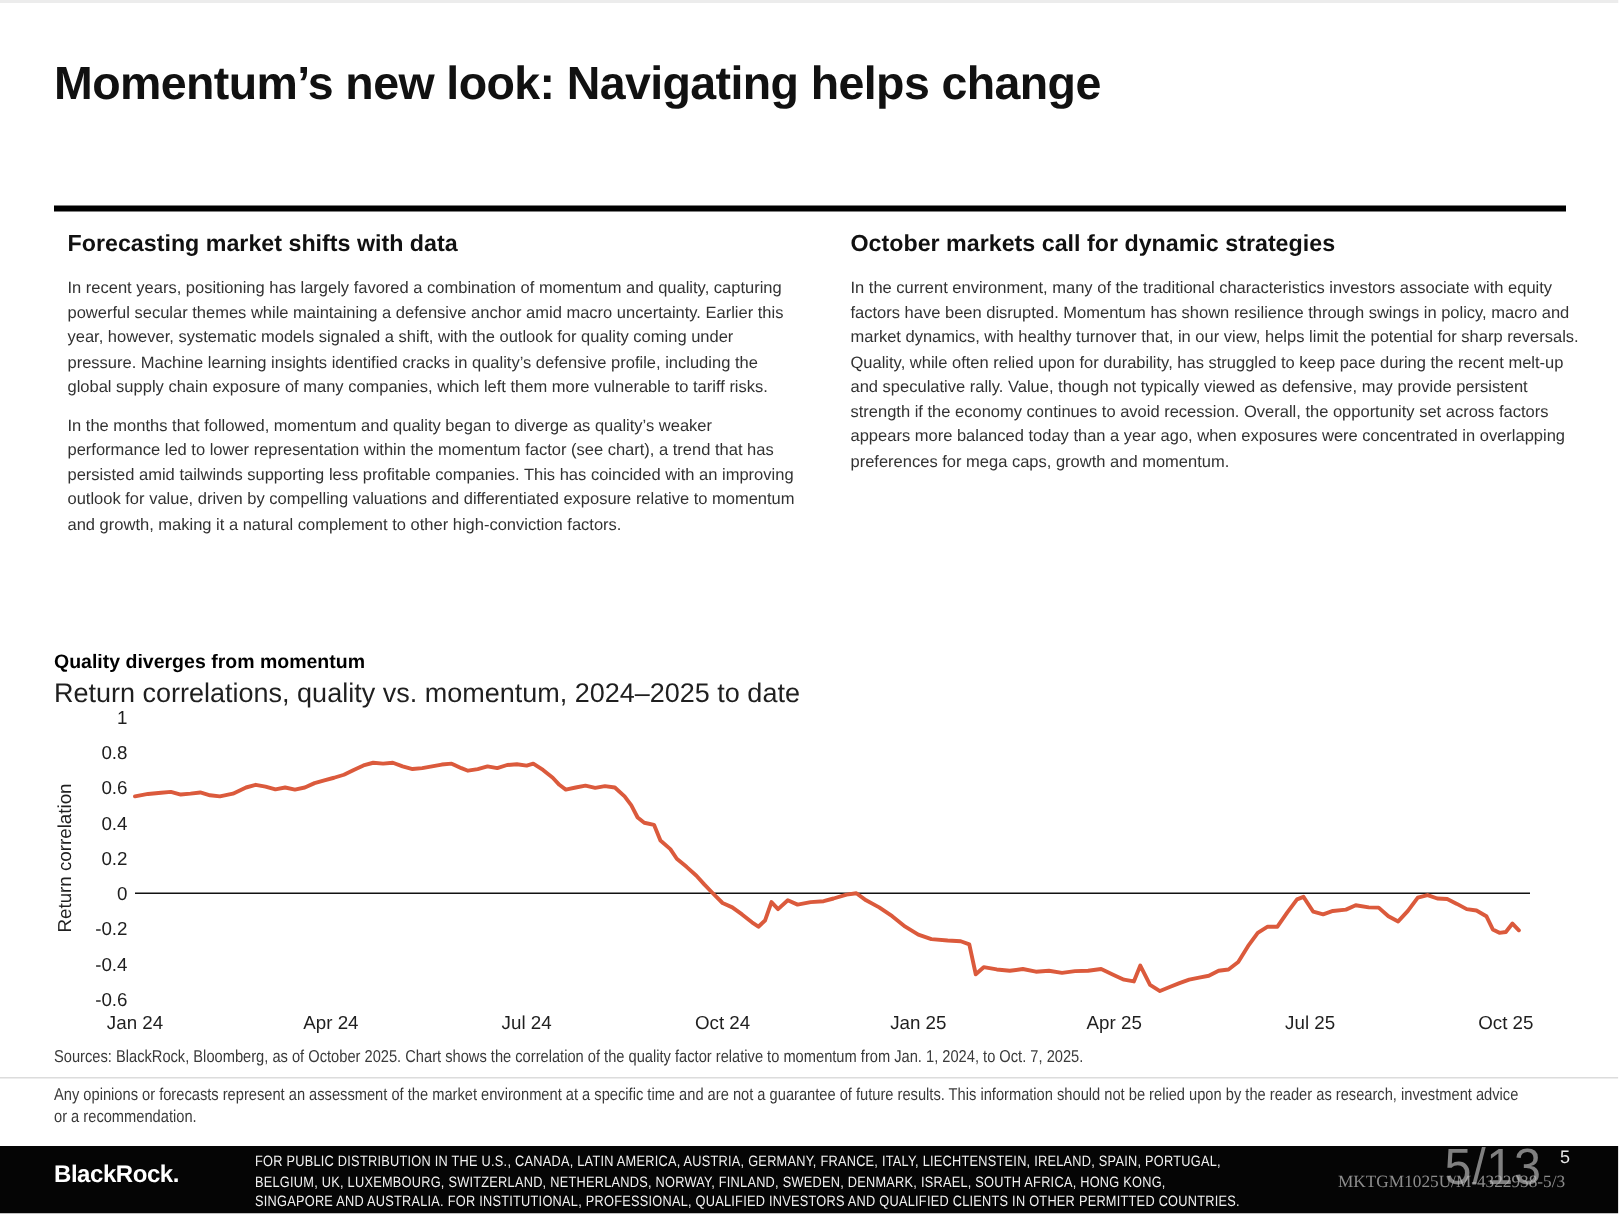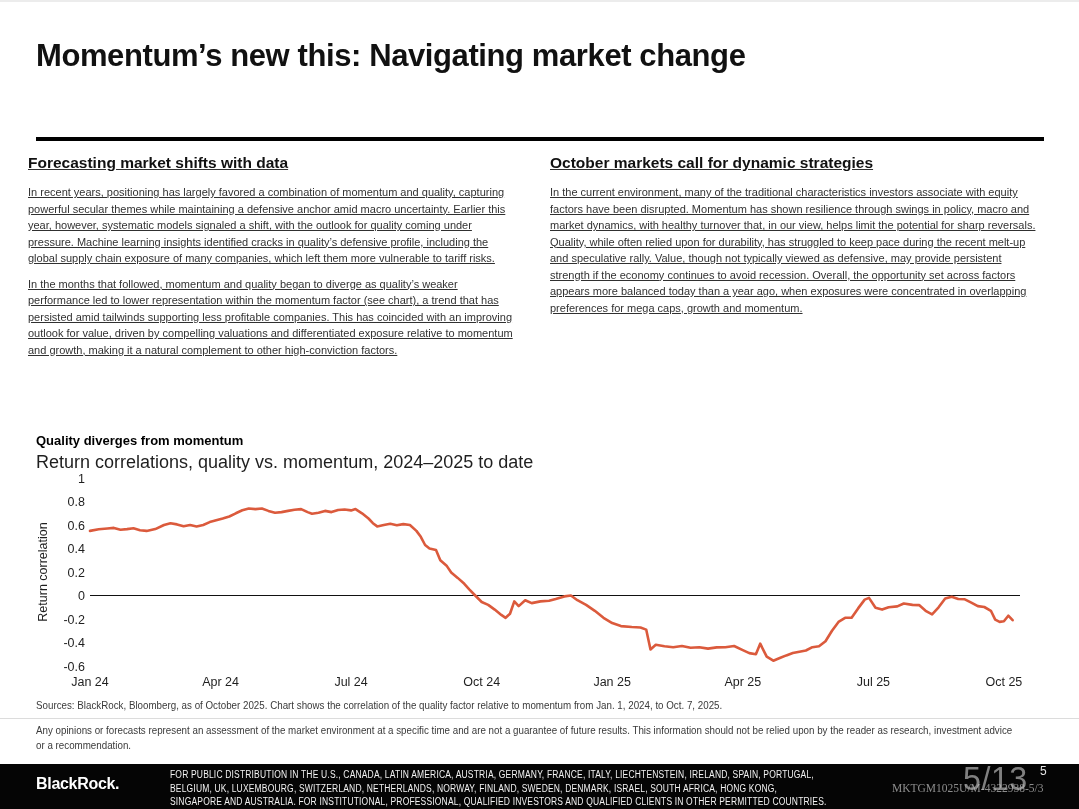--- a/index.html
+++ b/index.html
@@ -6,21 +6,21 @@
   .page{
     position:relative;width:1079px;height:809px;background:#ffffff;
     font-family:"Liberation Sans",sans-serif;color:#303030;overflow:hidden;
     border-top:2px solid #ececec;box-sizing:border-box;
   }
   .title{
     position:absolute;left:36px;top:36px;margin:0;
     font-size:31px;font-weight:bold;letter-spacing:-0.4px;color:#111;
   }
   .title-rule{position:absolute;left:36px;top:135px;width:1008px;height:4px;background:#000;}
-  .columns{position:absolute;left:28px;top:152px;width:1008px;display:flex;gap:36px;text-decoration:underline;}
+  .columns{position:absolute;left:45px;top:152px;width:1008px;display:flex;gap:36px;}
   .col{flex:1 1 0;}
   .col h2{margin:0 0 12px 0;font-size:15.5px;font-weight:bold;color:#111;}
   .col p{margin:0 0 9px 0;font-size:11px;line-height:16.5px;color:#323232;}
   .chart-title{position:absolute;left:36px;top:431px;font-size:13px;font-weight:bold;color:#000;}
   .chart-subtitle{position:absolute;left:36px;top:450px;font-size:18px;color:#1f1f1f;}
   .chart-svg{position:absolute;left:36px;top:467px;}
   .tick{font-size:12.5px;fill:#1f1f1f;font-family:"Liberation Sans",sans-serif;}
   .cond{transform:scaleX(0.85);transform-origin:0 0;}
   .sources{position:absolute;left:36px;top:697px;width:1200px;font-size:11.5px;color:#3a3a3a;}
   .note-rule{position:absolute;left:0;top:716px;width:1079px;height:1px;background:#dcdcdc;}
@@ -33,21 +33,21 @@
          transform:scaleX(0.95);transform-origin:0 0;letter-spacing:0.5px;}
   .pagenum{position:absolute;left:1040px;top:0px;font-size:12px;color:#e6e6e6;}
   .watermark{position:absolute;left:892px;top:18px;font-family:"Liberation Serif",serif;
              font-size:11.5px;color:rgba(185,185,185,0.75);white-space:nowrap;}
 </style>
 </head>
 <body>
 
 <div class="page">
 
-  <h1 class="title">Momentum’s new this: Navigating market change</h1>
+  <h1 class="title">Momentum’s new look: Navigating helps change</h1>
   <div class="title-rule"></div>
 
   <main class="columns">
     <section class="col">
       <h2>Forecasting market shifts with data</h2>
       <p>In recent years, positioning has largely favored a combination of momentum and quality, capturing powerful secular themes while maintaining a defensive anchor amid macro uncertainty. Earlier this year, however, systematic models signaled a shift, with the outlook for quality coming under pressure. Machine learning insights identified cracks in quality’s defensive profile, including the global supply chain exposure of many companies, which left them more vulnerable to tariff risks.</p>
       <p>In the months that followed, momentum and quality began to diverge as quality’s weaker performance led to lower representation within the momentum factor (see chart), a trend that has persisted amid tailwinds supporting less profitable companies. This has coincided with an improving outlook for value, driven by compelling valuations and differentiated exposure relative to momentum and growth, making it a natural complement to other high-conviction factors.</p>
     </section>
     <section class="col">
       <h2>October markets call for dynamic strategies</h2>

